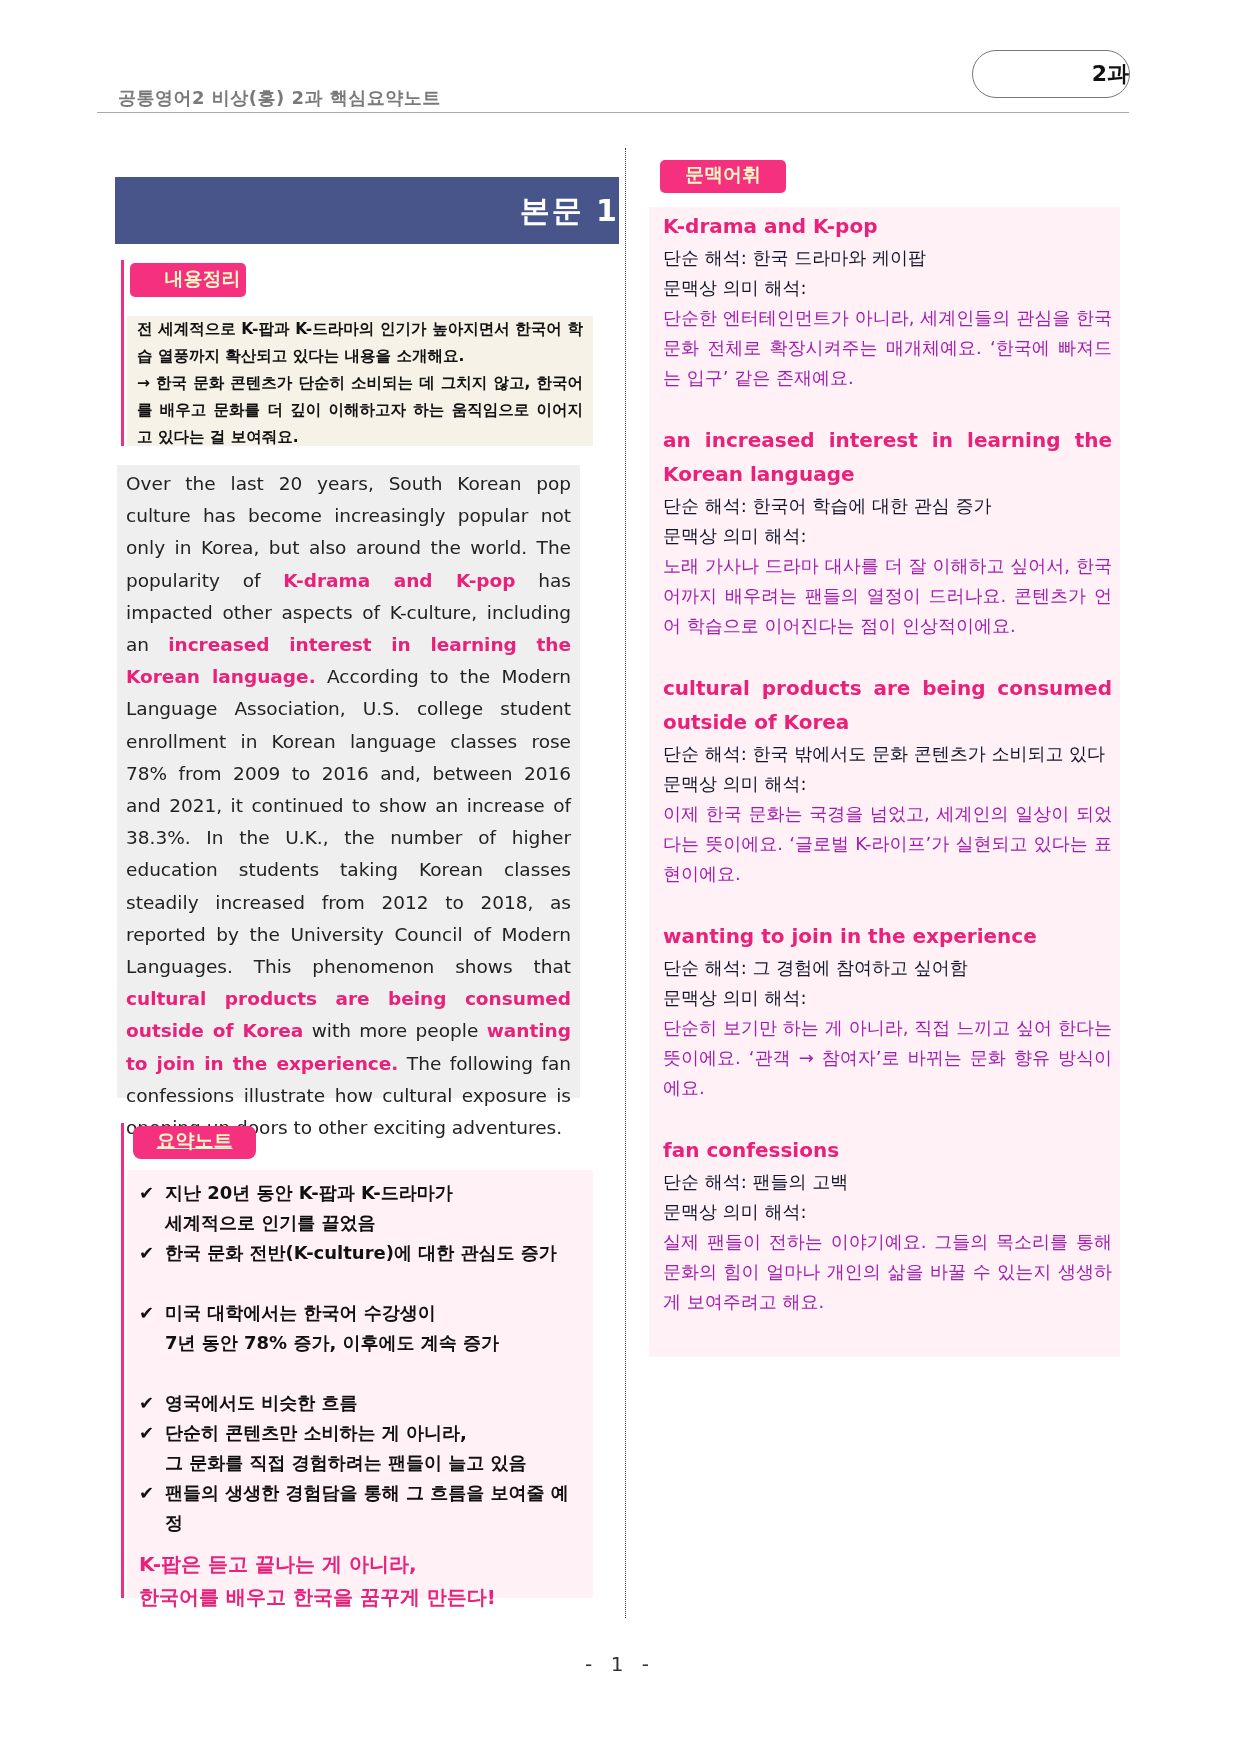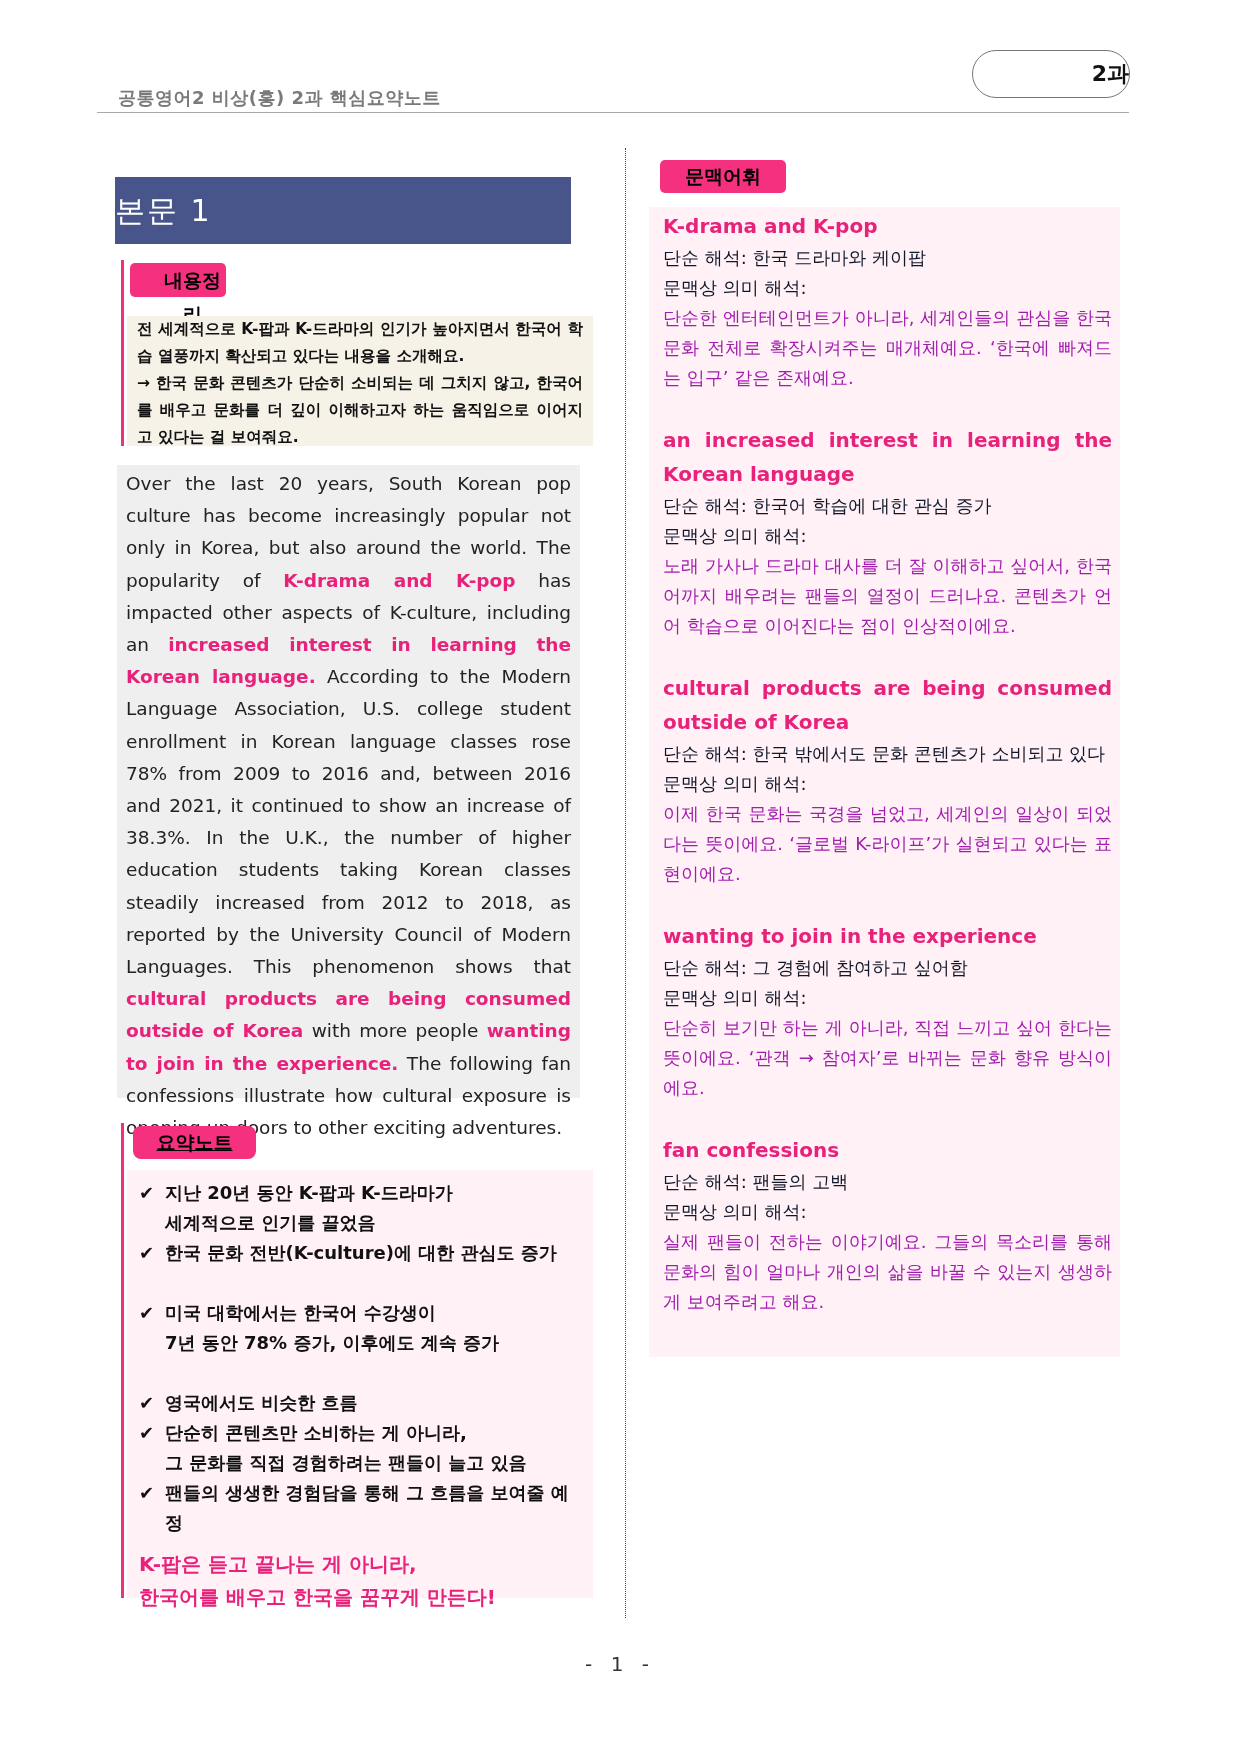--- a/index.html
+++ b/index.html
@@ -16,27 +16,27 @@
     left: 972px; top: 50px; width: 158px; height: 48px; border: 1.5px solid #777;
     border-radius: 24px; box-sizing: border-box; text-align: right; line-height: 45px;
     font-size: 22px; font-weight: bold; color: #111;
   }
 
   
   .col-divider { left: 625px; top: 148px; height: 1470px; width: 0; border-left: 1.5px dotted #444; }
 
   
   .section-title {
-    left: 115px; top: 177px; width: 456px; height: 67px; background: #48558a;
-    color: #fff; font-size: 30px; font-weight: normal; text-align: left; line-height: 67px; letter-spacing: 2px;
+    left: 115px; top: 177px; width: 504px; height: 67px; background: #48558a;
+    color: #fff; font-size: 30px; font-weight: bold; text-align: right; line-height: 67px; letter-spacing: 2px;
   }
   .accent-bar { background: #f0307f; width: 3px; }
   .badge {
-    background: #f4307f; color: #000000; font-weight: bold; font-size: 19px;
-    border-radius: 5px; text-align: center; box-sizing: border-box;
+    background: #f4307f; color: #fef9c3; font-weight: bold; font-size: 19px;
+    border-radius: 5px; text-align: center; box-sizing: border-box; font-family: Liberation Mono, monospace;
   }
   .summary-box {
     left: 127px; top: 316px; width: 466px; height: 130px; background: #f6f2e8;
     font-size: 15.5px; font-weight: bold; line-height: 27px; padding: 0 10px; box-sizing: border-box;
     text-align: justify; color: #111;
   }
   .passage-box {
     left: 117px; top: 465px; width: 463px; height: 633px; background: #efefef;
     font-size: 18.5px; line-height: 32.2px; padding: 3px 9px 0 9px; box-sizing: border-box;
     text-align: justify; text-align-last: left; color: #222;
@@ -68,21 +68,21 @@
 
 <div class="abs doc-title">공통영어2 비상(홍) 2과 핵심요약노트</div>
 <div class="abs lesson-badge">2과</div>
 <div class="abs header-rule"></div>
 
 <div class="abs col-divider"></div>
 
 <div class="abs section-title">본문 1</div>
 
 <div class="abs accent-bar" style="left:121px; top:260px; height:186px;"></div>
-<div class="abs badge" style="left:130px; top:263px; width:96px; height:34px; line-height:34px;padding-left:29px;">내용정리</div>
+<div class="abs badge" style="left:130px; top:263px; width:116px; height:34px; line-height:34px;padding-left:29px;">내용정리</div>
 <div class="abs summary-box">
   <div>전 세계적으로 K-팝과 K-드라마의 인기가 높아지면서 한국어 학습 열풍까지 확산되고 있다는 내용을 소개해요.</div>
   <div>→ 한국 문화 콘텐츠가 단순히 소비되는 데 그치지 않고, 한국어를 배우고 문화를 더 깊이 이해하고자 하는 움직임으로 이어지고 있다는 걸 보여줘요.</div>
 </div>
 
 <div class="abs passage-box" id="passage"><span>Over the last 20 years, South Korean pop culture has become increasingly popular not only in Korea, but also around the world. The popularity of </span><span class="hl">K-drama and K-pop</span><span> has impacted other aspects of K-culture, including an </span><span class="hl">increased interest in learning the Korean language.</span><span> According to the Modern Language Association, U.S. college student enrollment in Korean language classes rose 78% from 2009 to 2016 and, between 2016 and 2021, it continued to show an increase of 38.3%. In the U.K., the number of higher education students taking Korean classes steadily increased from 2012 to 2018, as reported by the University Council of Modern Languages. This phenomenon shows that </span><span class="hl">cultural products are being consumed outside of Korea</span><span> with more people </span><span class="hl">wanting to join in the experience.</span><span> The following fan confessions illustrate how cultural exposure is opening up doors to other exciting adventures.</span></div>
 
 <div class="abs accent-bar" style="left:121px; top:1123px; height:475px;"></div>
 <div class="abs badge" style="left:133px; top:1126px; width:123px; height:33px; line-height:33px; text-decoration: underline; border-radius: 8px;">요약노트</div>
 <div class="abs notes-box">

